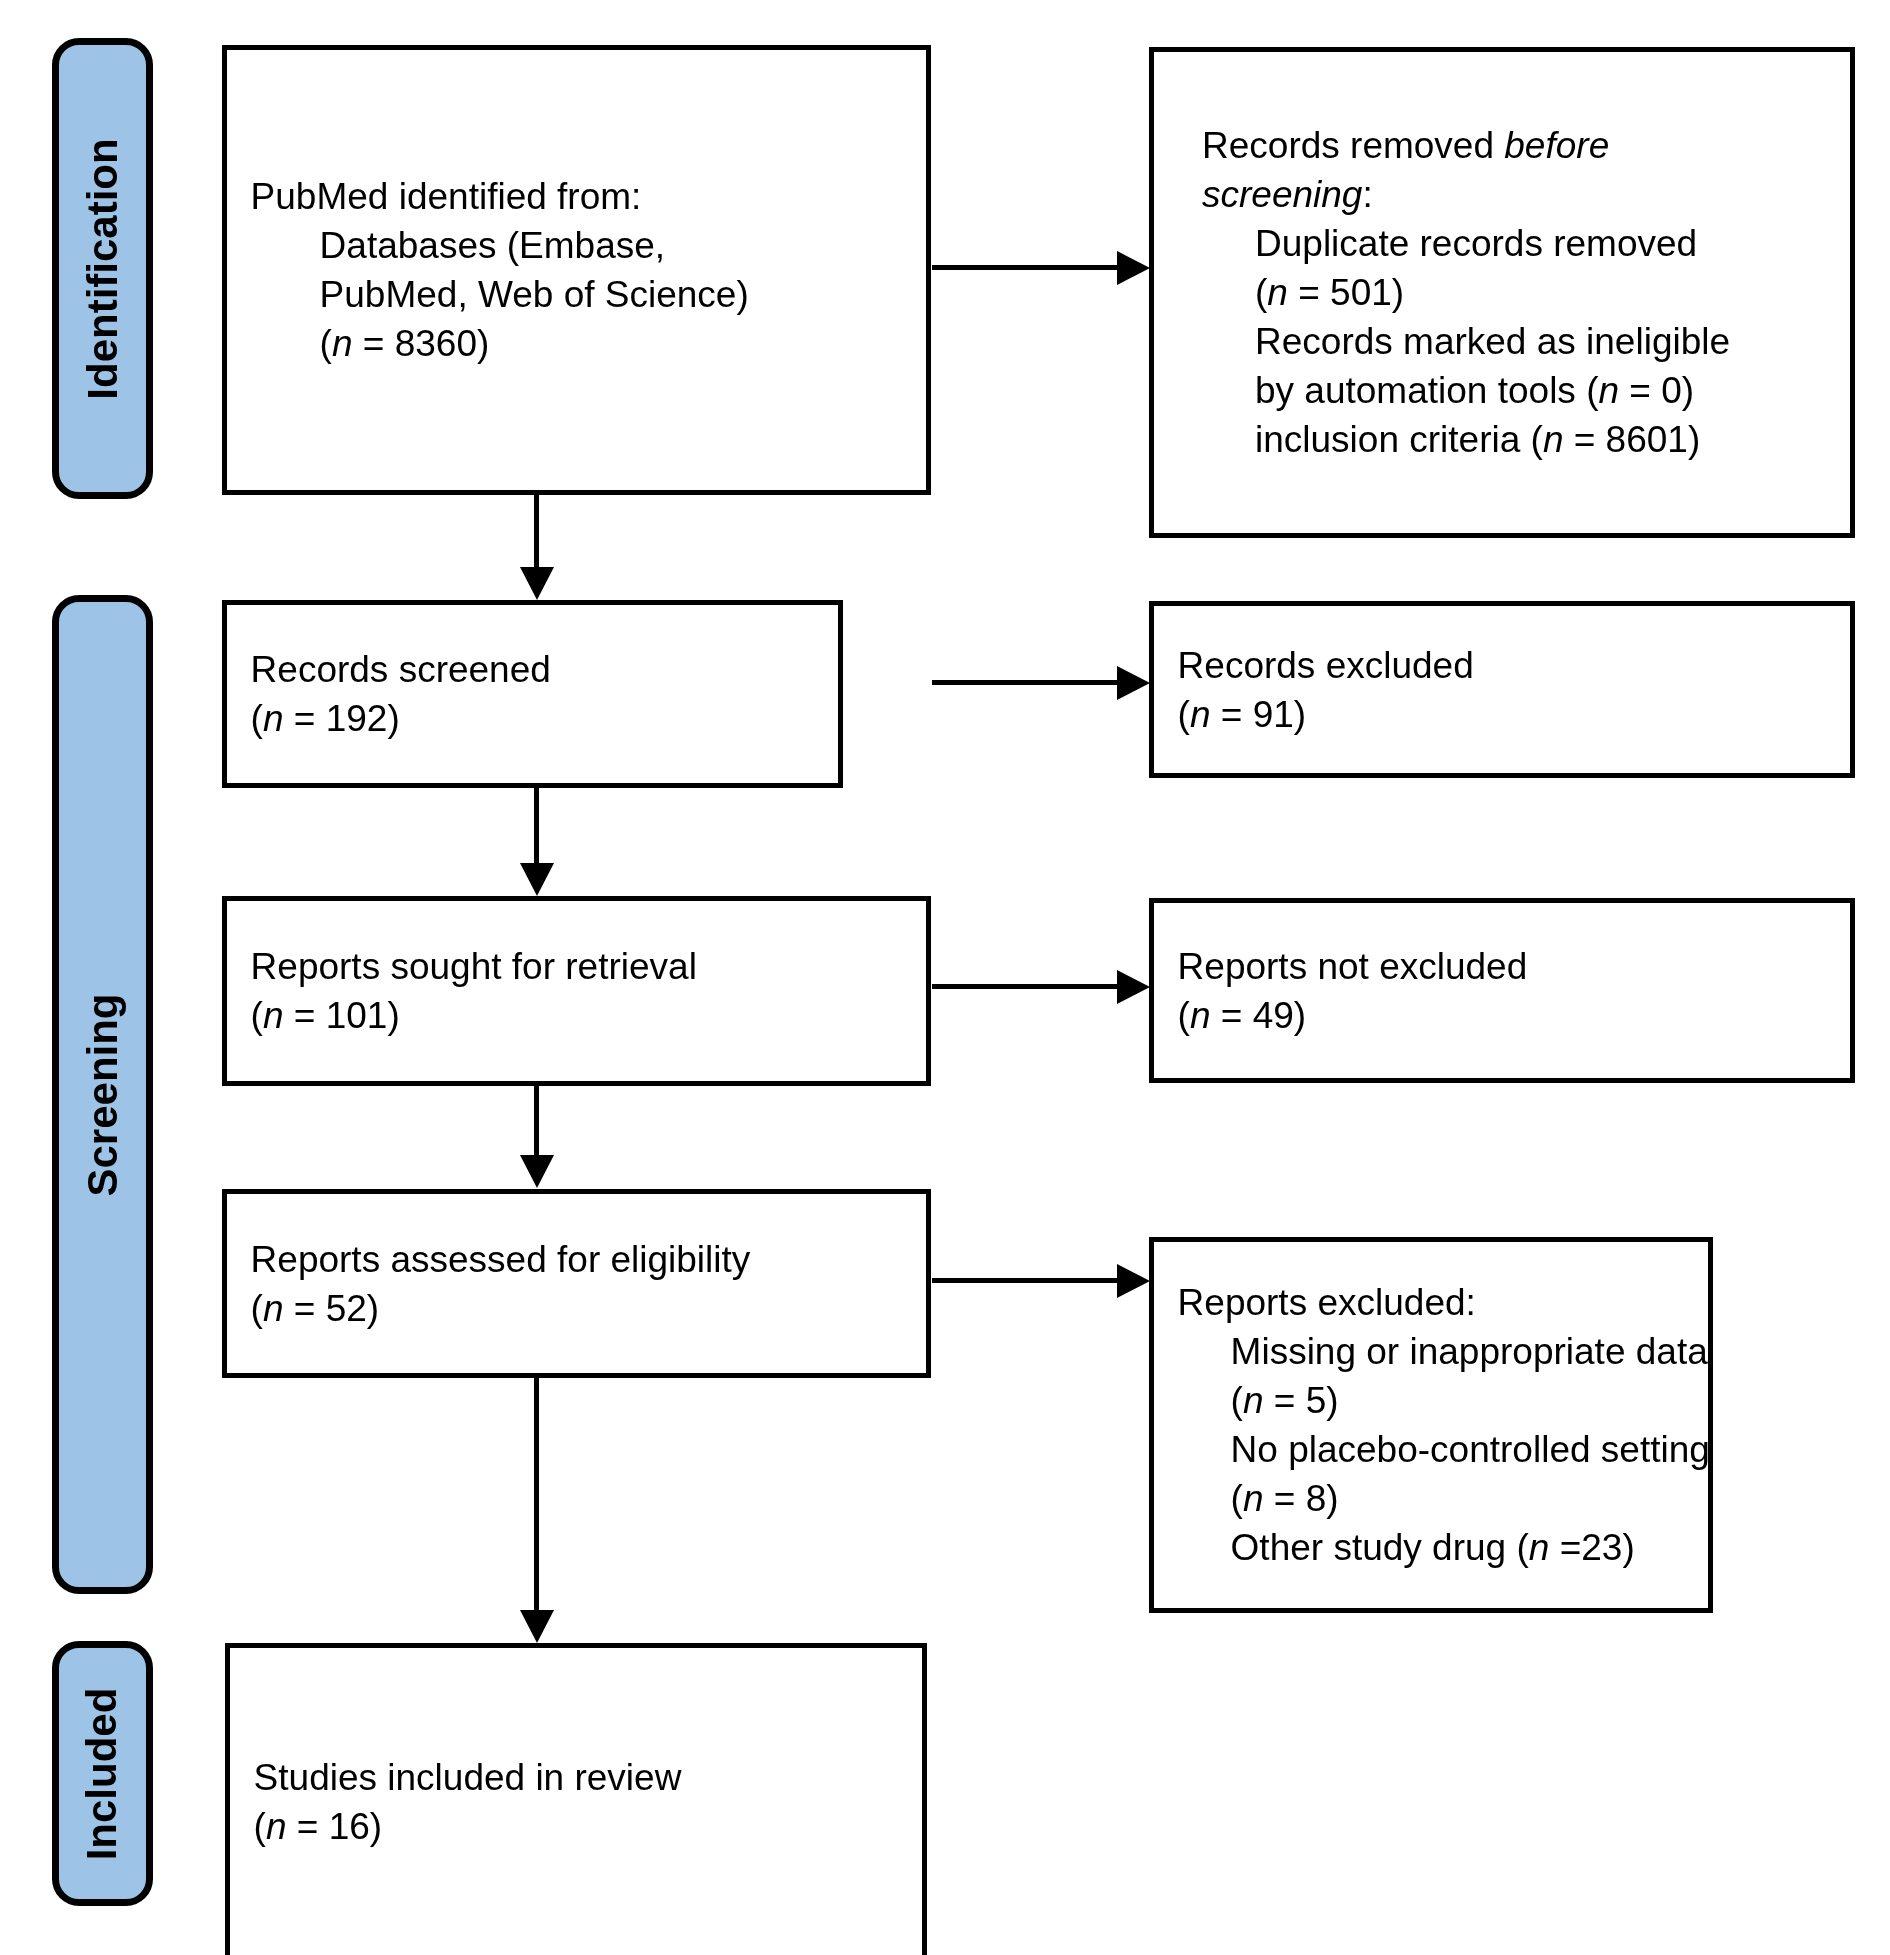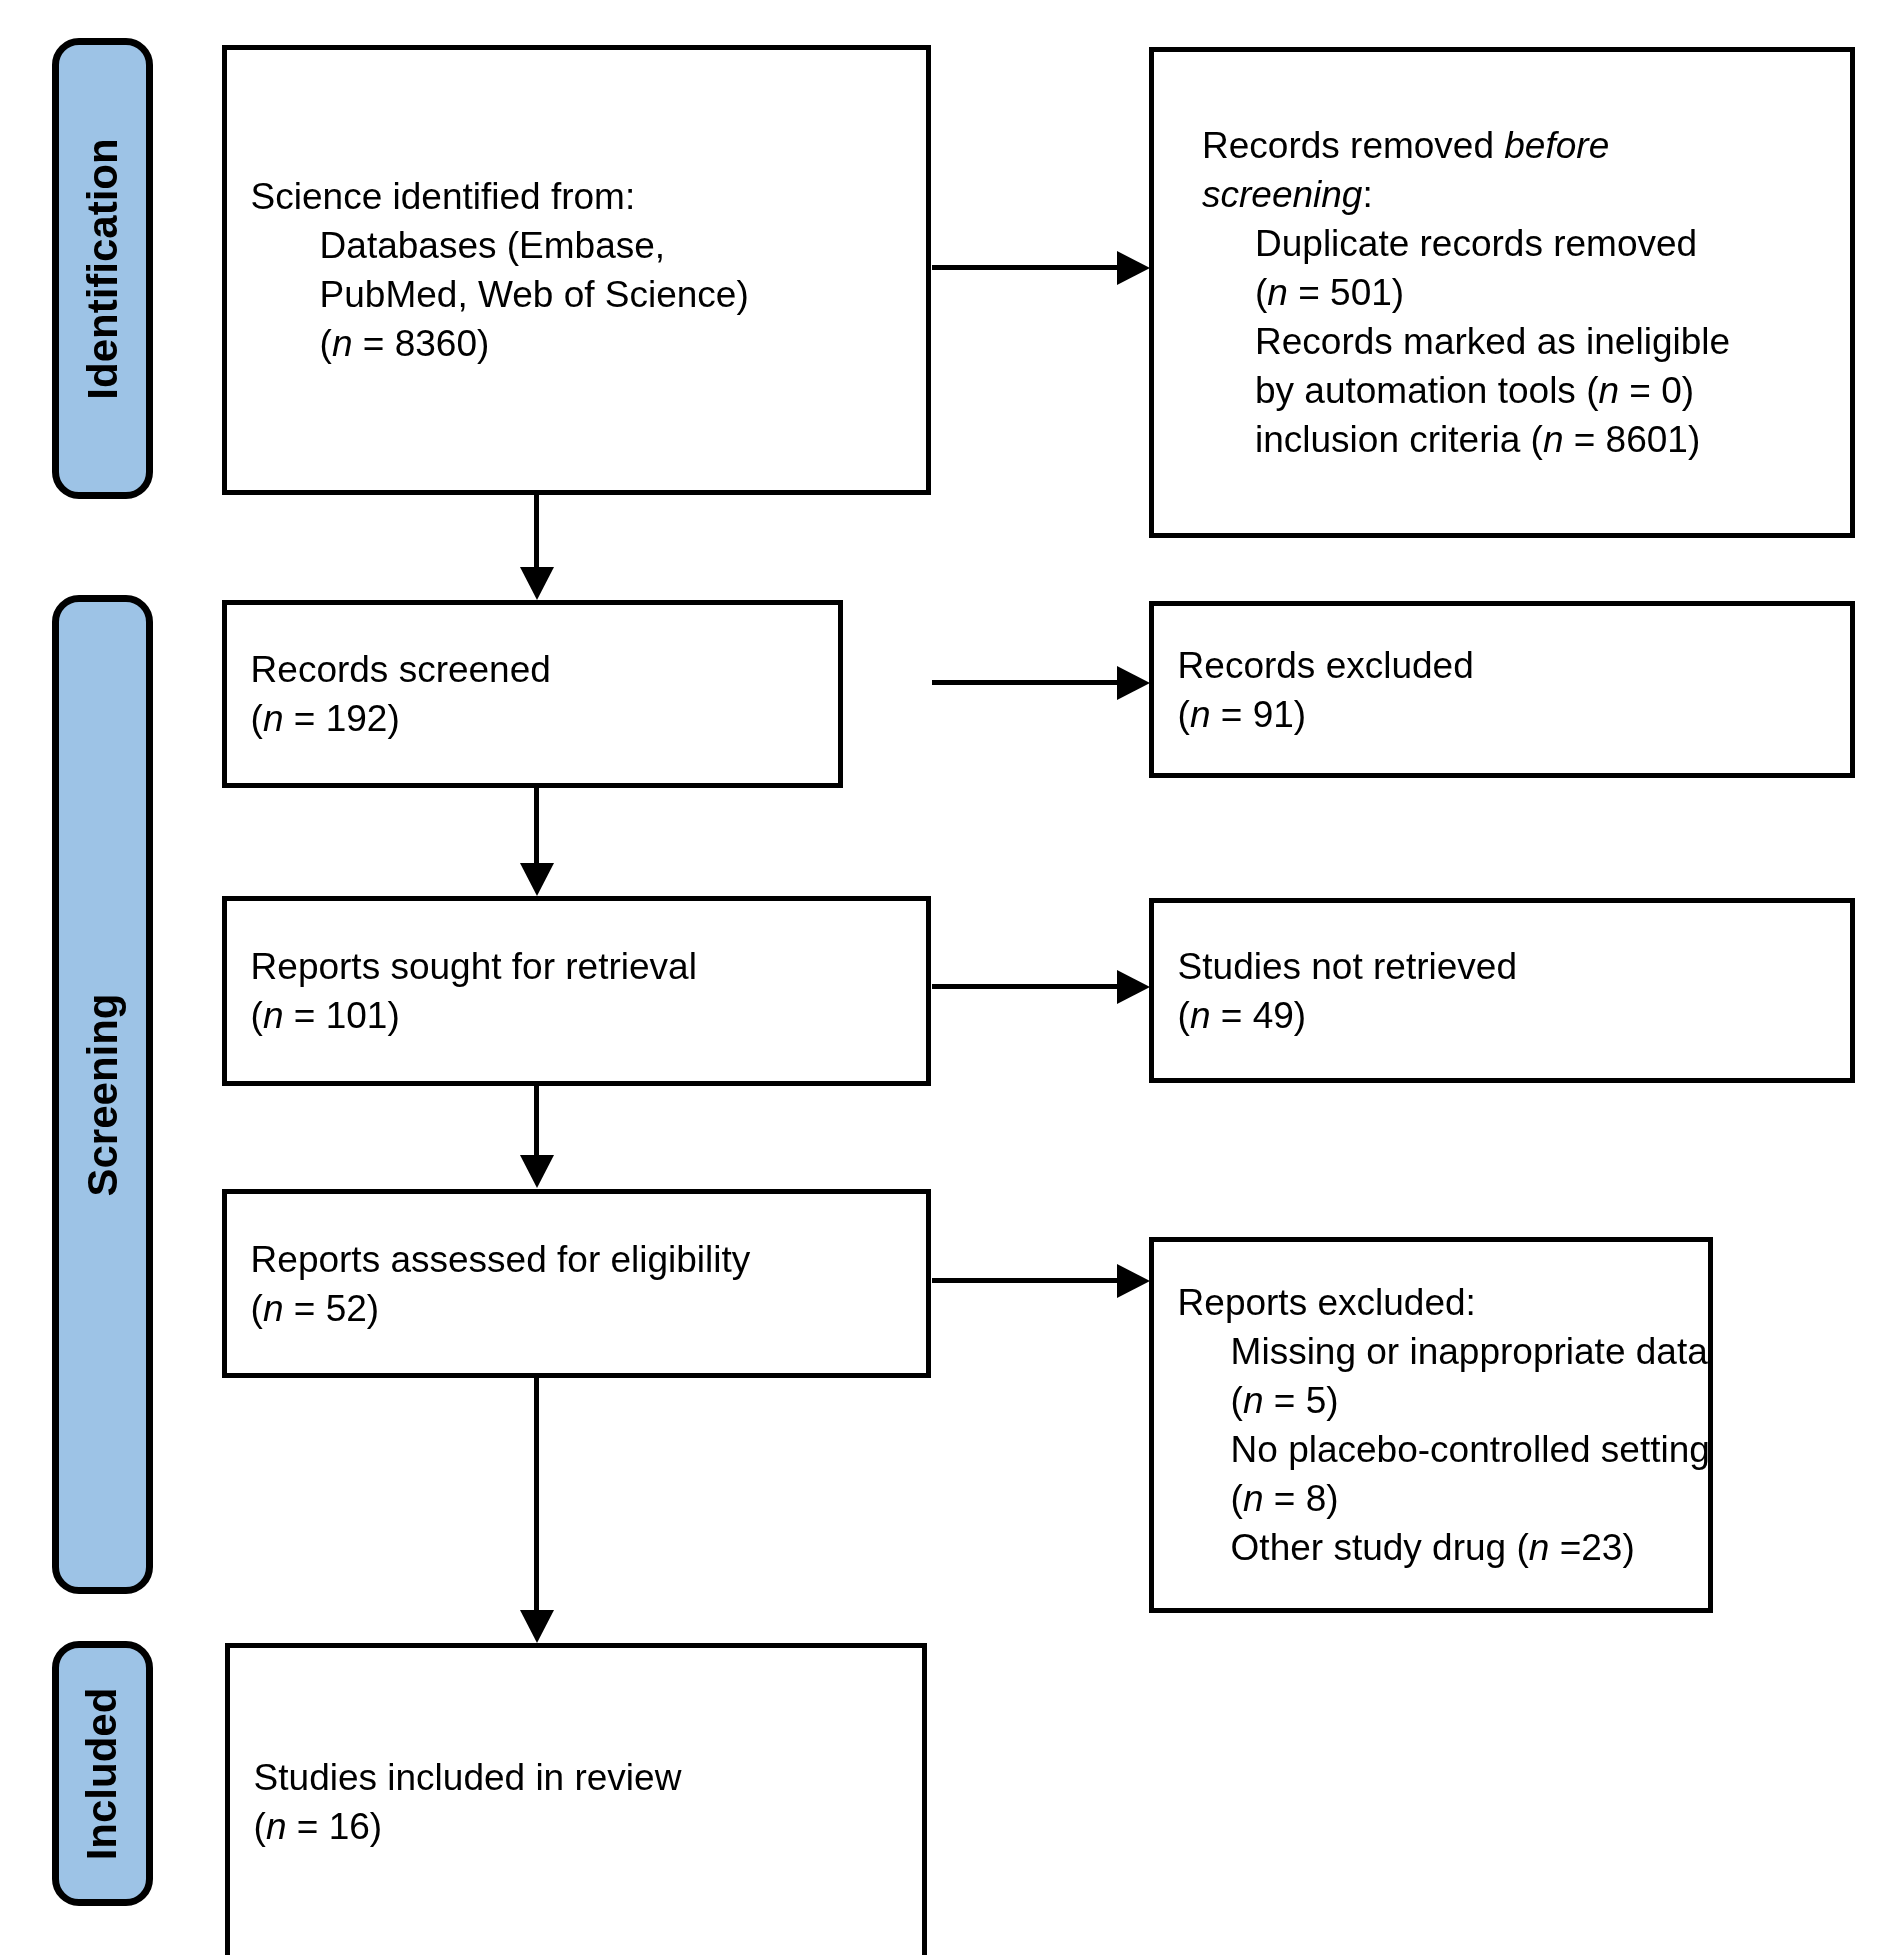--- a/index.html
+++ b/index.html
@@ -88,21 +88,21 @@
     <span class="vlabel">Identification</span>
   </div>
   <div class="side" style="top:595px; height:999px;">
     <span class="vlabel">Screening</span>
   </div>
   <div class="side" style="top:1641px; height:265px;">
     <span class="vlabel">Included</span>
   </div>
 
   <div class="box" style="left:222px; top:45px; width:709px; height:450px;">
-      <div class="line"><span>Science identified from:</span></div>
+      <div class="line"><span>PubMed identified from:</span></div>
       <div class="line indent"><span>Databases (Embase,</span></div>
       <div class="line indent"><span>PubMed, Web of Science)</span></div>
       <div class="line indent"><span>(</span><span class="it">n</span><span> = 8360)</span></div>
     </div>
 
   <div class="box" style="left:222px; top:600px; width:621px; height:188px;">
       <div class="line"><span>Records screened</span></div>
       <div class="line"><span>(</span><span class="it">n</span><span> = 192)</span></div>
     </div>
 
@@ -130,21 +130,21 @@
       <div class="line indent"><span>by automation tools (</span><span class="it">n</span><span> = 0)</span></div>
       <div class="line indent"><span>inclusion criteria (</span><span class="it">n</span><span> = 8601)</span></div>
     </div>
 
   <div class="box rcol" style="left:1149px; top:601px; width:706px; height:177px;">
       <div class="line"><span>Records excluded</span></div>
       <div class="line"><span>(</span><span class="it">n</span><span> = 91)</span></div>
     </div>
 
   <div class="box rcol" style="left:1149px; top:898px; width:706px; height:185px;">
-      <div class="line"><span>Studies not retrieved</span></div>
+      <div class="line"><span>Reports not excluded</span></div>
       <div class="line"><span>(</span><span class="it">n</span><span> = 49)</span></div>
     </div>
 
   <div class="box rcol" style="left:1149px; top:1237px; width:564px; height:376px;">
       <div class="line"><span>Reports excluded:</span></div>
       <div class="line indent"><span>Missing or inappropriate data</span></div>
       <div class="line indent"><span>(</span><span class="it">n</span><span> = 5)</span></div>
       <div class="line indent"><span>No placebo-controlled setting</span></div>
       <div class="line indent"><span>(</span><span class="it">n</span><span> = 8)</span></div>
       <div class="line indent"><span>Other study drug (</span><span class="it">n</span><span> =23)</span></div>

